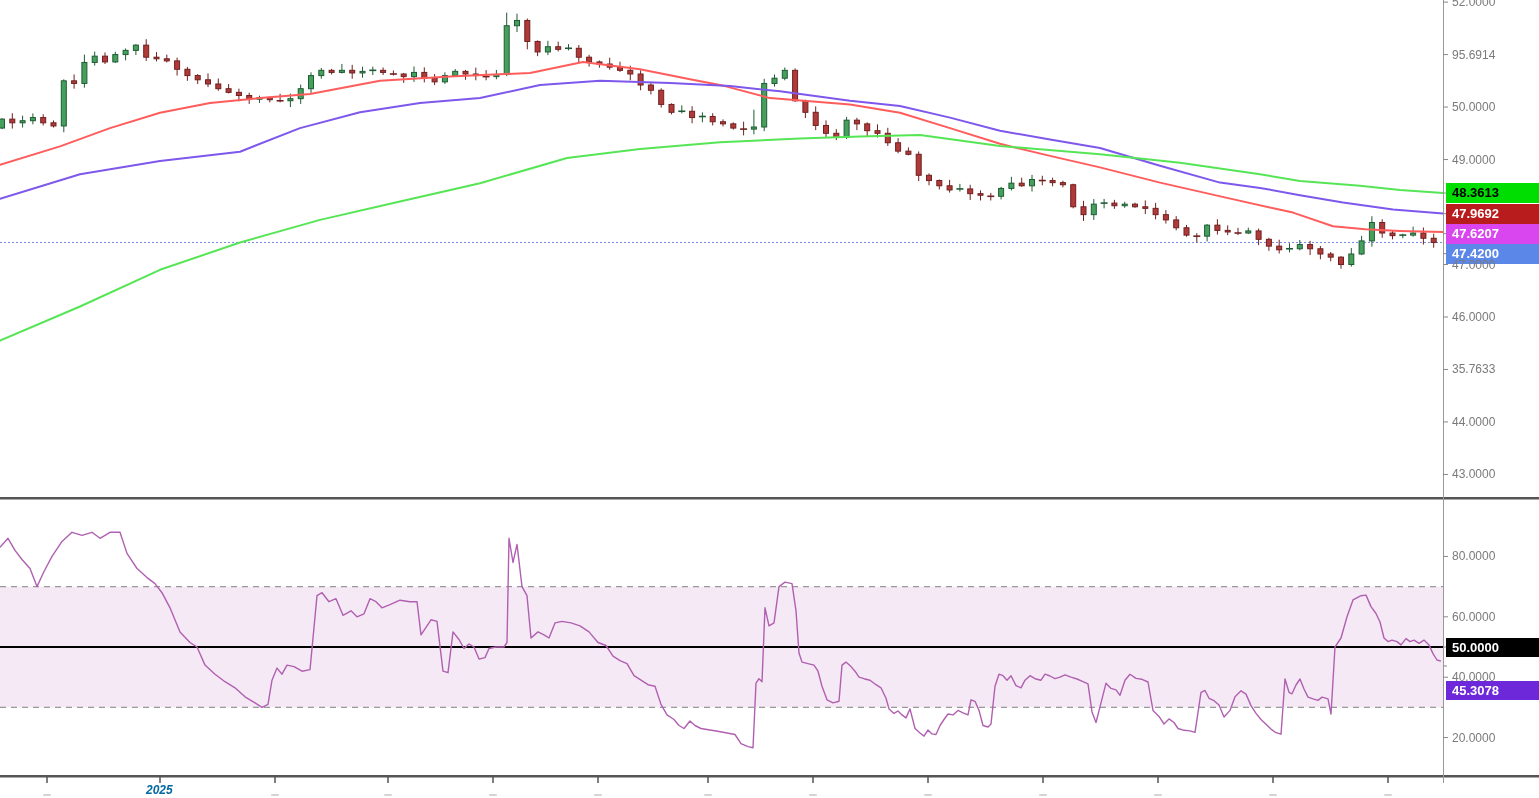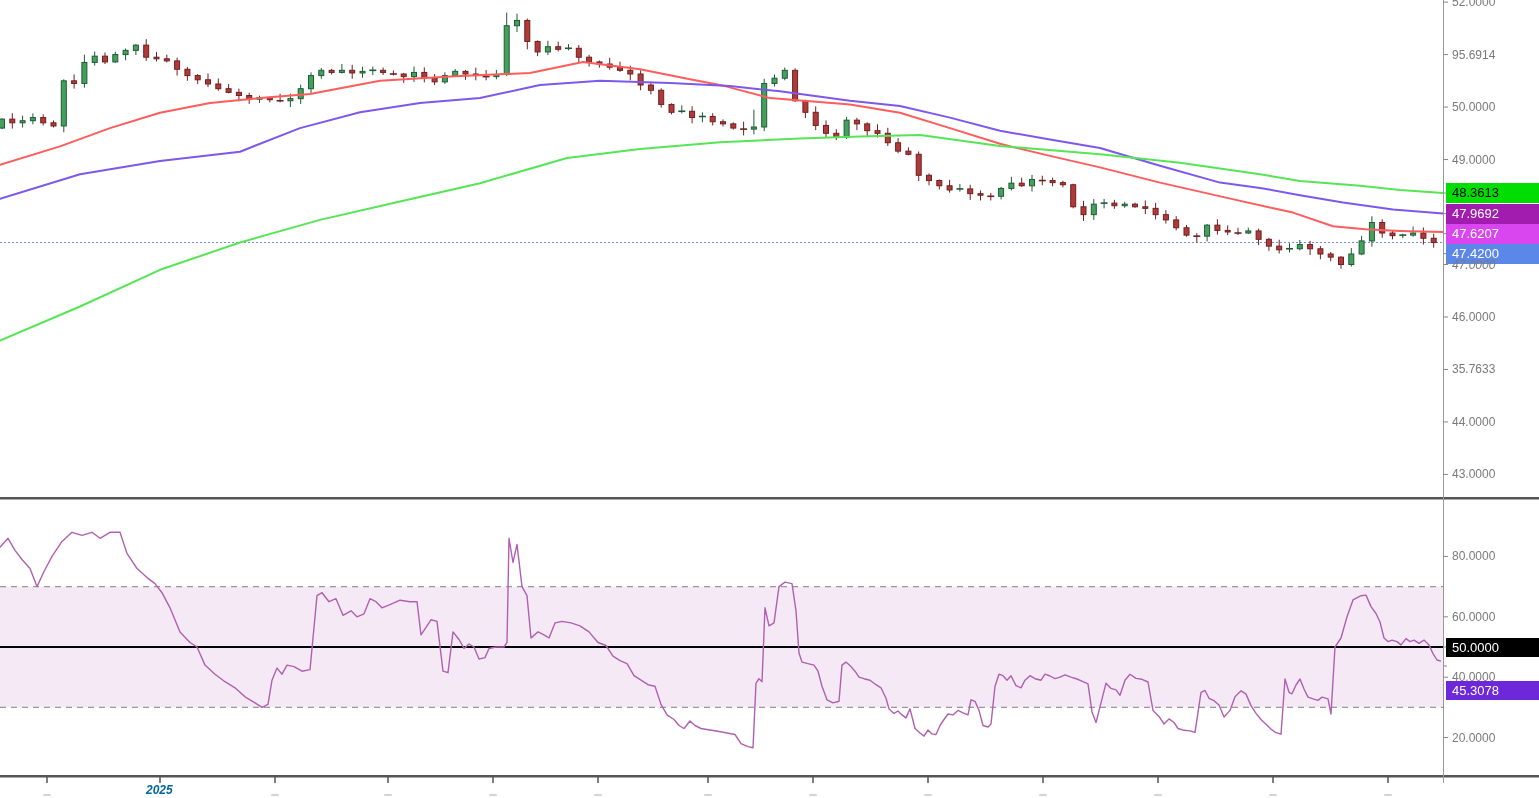--- a/index.html
+++ b/index.html
@@ -2,21 +2,21 @@
 <html><head>
 <meta charset="utf-8">
 <style>
   html,body{margin:0;padding:0;background:#fff;}
   #root{position:relative;width:1539px;height:798px;overflow:hidden;background:#fff;
         font-family:"Liberation Sans",sans-serif;}
   #chart-svg{position:absolute;left:0;top:0;}
   #labels-layer{position:absolute;left:0;top:0;width:1539px;height:798px;pointer-events:none;}
   .axlab{position:absolute;font-size:12px;color:#7a7a7a;white-space:nowrap;line-height:14px;}
   .vlabel{position:absolute;left:1446px;width:93px;height:20px;line-height:20px;
-          font-size:13px;font-weight:400;padding-left:6px;box-sizing:border-box;white-space:nowrap;}
+          font-size:13px;font-weight:700;padding-left:6px;box-sizing:border-box;white-space:nowrap;}
   #year-label{position:absolute;font-size:12px;font-weight:700;color:#0369a1;font-style:italic;}
   .smudge{position:absolute;width:8px;height:2px;background:#c9c9c9;border-radius:1px;opacity:.8;}
 </style>
 </head>
 <body>
 
 <div id="root">
   <svg id="chart-svg" width="1539" height="798">
       <g>
         <line x1="0" y1="242.4646251319957" x2="1443" y2="242.4646251319957" stroke="#7788dd" stroke-width="1" stroke-dasharray="2,2"></line>
@@ -344,31 +344,31 @@
       <line x1="708" y1="776" x2="708" y2="783" stroke="#555" stroke-width="1.5"></line>
       <line x1="813" y1="776" x2="813" y2="783" stroke="#555" stroke-width="1.5"></line>
       <line x1="928" y1="776" x2="928" y2="783" stroke="#555" stroke-width="1.5"></line>
       <line x1="1043" y1="776" x2="1043" y2="783" stroke="#555" stroke-width="1.5"></line>
       <line x1="1158" y1="776" x2="1158" y2="783" stroke="#555" stroke-width="1.5"></line>
       <line x1="1273" y1="776" x2="1273" y2="783" stroke="#555" stroke-width="1.5"></line>
       <line x1="1388" y1="776" x2="1388" y2="783" stroke="#555" stroke-width="1.5"></line>
     </svg>
   <div id="labels-layer">
     <div class="vlabel" id="vl-0" style="top: 183.064px; background: rgb(0, 221, 0); color: rgb(0, 0, 0);">48.3613</div>
-    <div class="vlabel" id="vl-1" style="top: 203.642px; background: #a21caf; color: rgb(255, 255, 255);">47.9692</div>
+    <div class="vlabel" id="vl-1" style="top: 203.642px; background: #b91c1c; color: rgb(255, 255, 255);">47.9692</div>
     <div class="vlabel" id="vl-2" style="top: 223.642px; background: #d946ef; color: rgb(255, 255, 255);">47.6207</div>
     <div class="vlabel" id="vl-3" style="top: 243.642px; background: rgb(91, 135, 232); color: rgb(255, 255, 255);">47.4200</div>
     <div class="vlabel" id="ol-0" style="top: 637.509px; background: rgb(0, 0, 0); color: rgb(255, 255, 255); height: 19px; line-height: 19px;">50.0000</div>
     <div class="vlabel" id="ol-1" style="top: 656.509px; background: #6d28d9; color: rgb(255, 255, 255); height: 19px; line-height: 19px; margin-top: 24px;">45.3078</div>
     <div id="year-label" style="left: 146px; top: 783px;">2025</div>
   <div class="axlab" style="left: 1452px; top: -4.90074px;">52.0000</div>
       <div class="axlab" style="left: 1452px; top: 47.5808px;">95.6914</div>
       <div class="axlab" style="left: 1452px; top: 100.062px;">50.0000</div>
       <div class="axlab" style="left: 1452px; top: 152.544px;">49.0000</div>
-      <div class="axlab" style="left: 1452px; top: 257.507px; font-style: italic;">47.0000</div>
+      <div class="axlab" style="left: 1452px; top: 257.507px;">47.0000</div>
       <div class="axlab" style="left: 1452px; top: 309.988px;">46.0000</div>
       <div class="axlab" style="left: 1452px; top: 362.47px;">35.7633</div>
       <div class="axlab" style="left: 1452px; top: 414.951px;">44.0000</div>
       <div class="axlab" style="left: 1452px; top: 467.433px;">43.0000</div>
       <div class="axlab" style="left: 1452px; top: 549.449px;">80.0000</div>
       <div class="axlab" style="left: 1452px; top: 609.822px; text-align: center;">60.0000</div>
       <div class="axlab" style="left: 1452px; top: 670.195px;">40.0000</div>
       <div class="axlab" style="left: 1452px; top: 730.569px;">20.0000</div>
       <div class="smudge" style="left: 43px; top: 794px;"></div>
       <div class="smudge" style="left: 271px; top: 794px;"></div>

